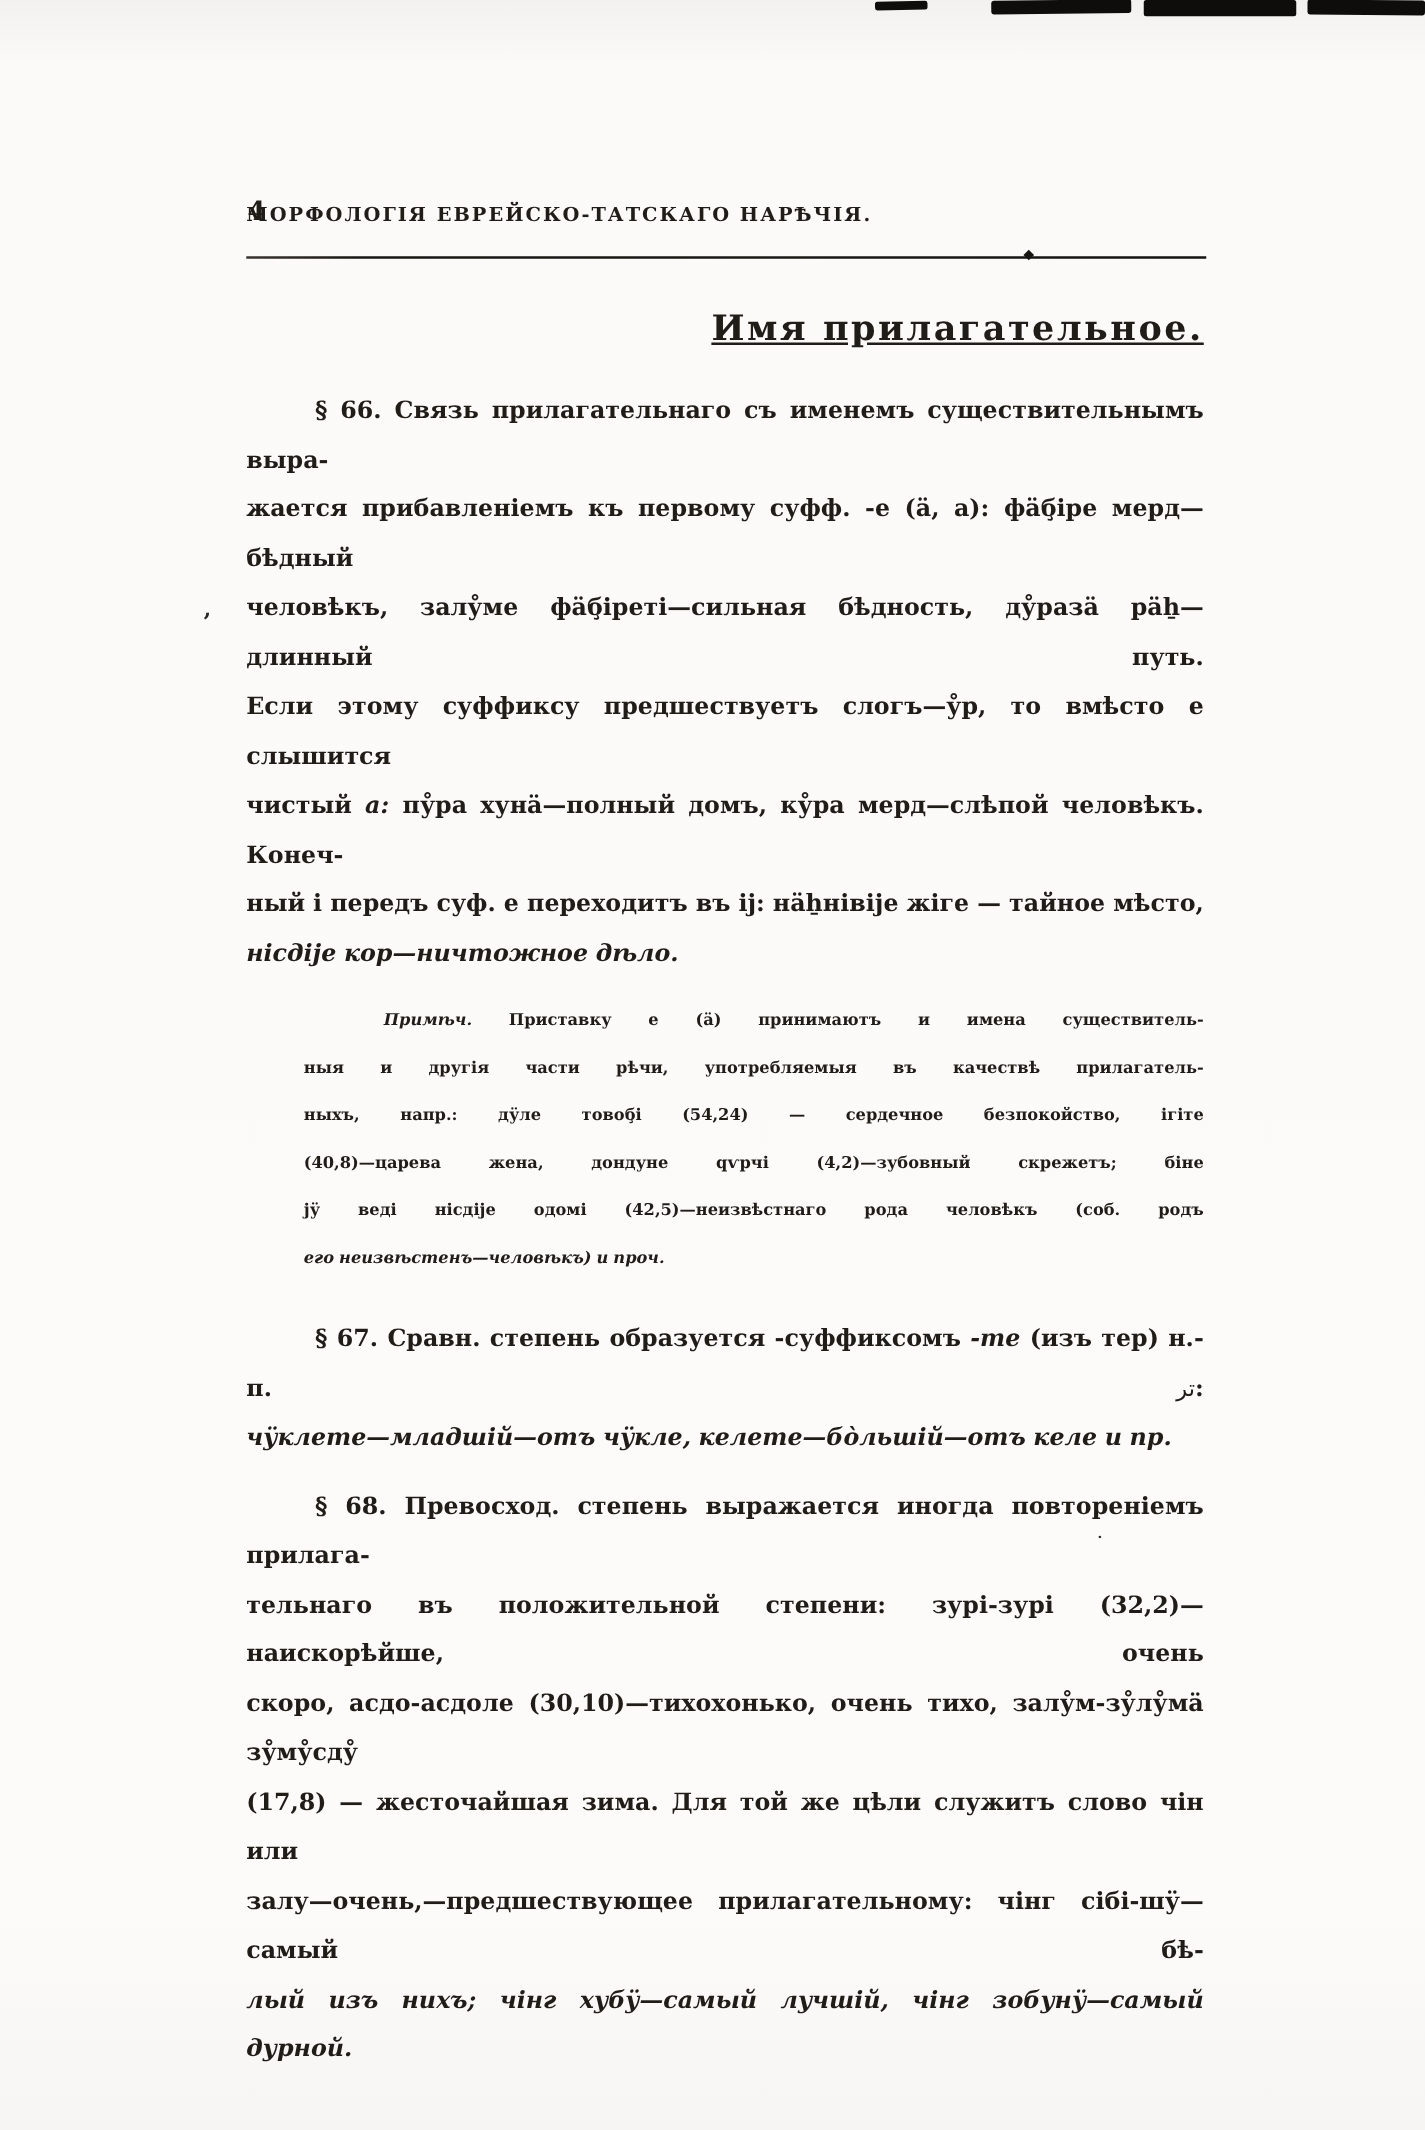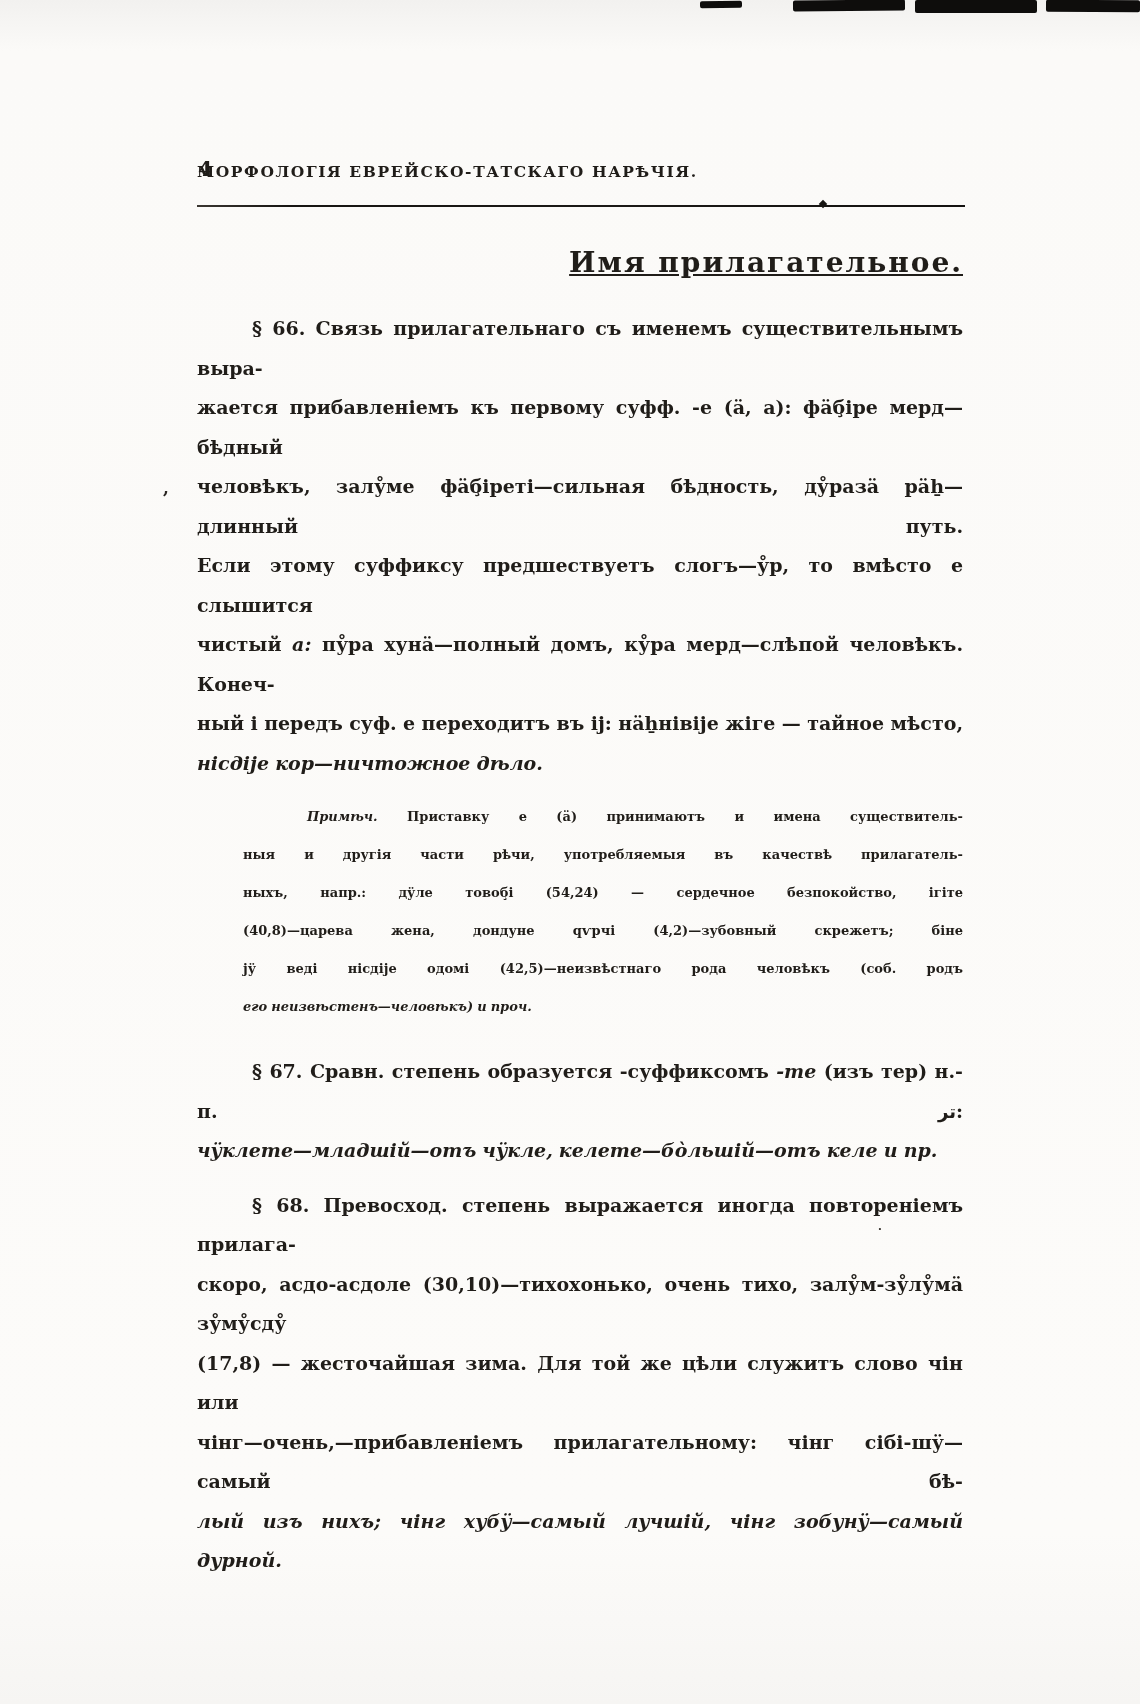--- a/index.html
+++ b/index.html
@@ -68,21 +68,21 @@
   }
   .line { text-align: justify; text-align-last: justify; white-space: normal; }
   .line.last { text-align-last: left; font-style: italic; }
   .para-body .line.first { text-indent: 55px; }
   .para-note .line.first { text-indent: 64px; }
 
   .line i { font-weight: bold; }
   .ar {
     font-family: "DejaVu Sans", sans-serif;
     direction: rtl; unicode-bidi: isolate;
-    font-size: 0.95em; font-weight: bold;
+    font-size: 0.95em; font-weight: normal;
   }
 
   .margin-fleck {
     position: absolute; color: #2a2622; font-size: 17px; font-weight: bold;
   }
   .fleck-comma { left: 163px; top: 478px; }
   .fleck-dot   { left: 878px; top: 1220px; font-size: 11px; }
 </style>
 </head>
 <body>
@@ -120,23 +120,24 @@
           <div class="line">(40,8)—царева жена, дондуне qѵрчі (4,2)—зубовный скрежетъ; біне</div>
           <div class="line">jӱ веді нісдіје одомі (42,5)—неизвѣстнаго рода человѣкъ (соб. родъ</div>
           <div class="line last">его неизвѣстенъ—человѣкъ) и проч.</div>
         </div>
         <div class="para para-body">
           <div class="line first">§ 67. Сравн. степень образуется -суффиксомъ <i>-те</i> (изъ тер) н.-п. <span class="ar">تر</span>:</div>
           <div class="line last">чӱклете—младшій—отъ чӱкле, келете—бо̀льшій—отъ келе и пр.</div>
         </div>
         <div class="para para-body">
           <div class="line first">§ 68. Превосход. степень выражается иногда повтореніемъ прилага-</div>
+          <div class="line">тельнаго въ положительной степени: зурі-зурі (32,2)—наискорѣйше, очень</div>
           <div class="line">скоро, асдо-асдоле (30,10)—тихохонько, очень тихо, залу̊м-зу̊лу̊мä зу̊му̊сду̊</div>
           <div class="line">(17,8) — жесточайшая зима. Для той же цѣли служитъ слово чін или</div>
-          <div class="line">чінг—очень,—прибавленіемъ прилагательному: чінг сібі-шӱ—самый бѣ-</div>
+          <div class="line">залу—очень,—предшествующее прилагательному: чінг сібі-шӱ—самый бѣ-</div>
           <div class="line last">лый изъ нихъ; чінг хубӱ—самый лучшій, чінг зобунӱ—самый дурной.</div>
         </div>
       </section>
     </main>
 
   <span class="margin-fleck fleck-comma">,</span>
   <span class="margin-fleck fleck-dot">.</span>
 </div>
 
 </body></html>

